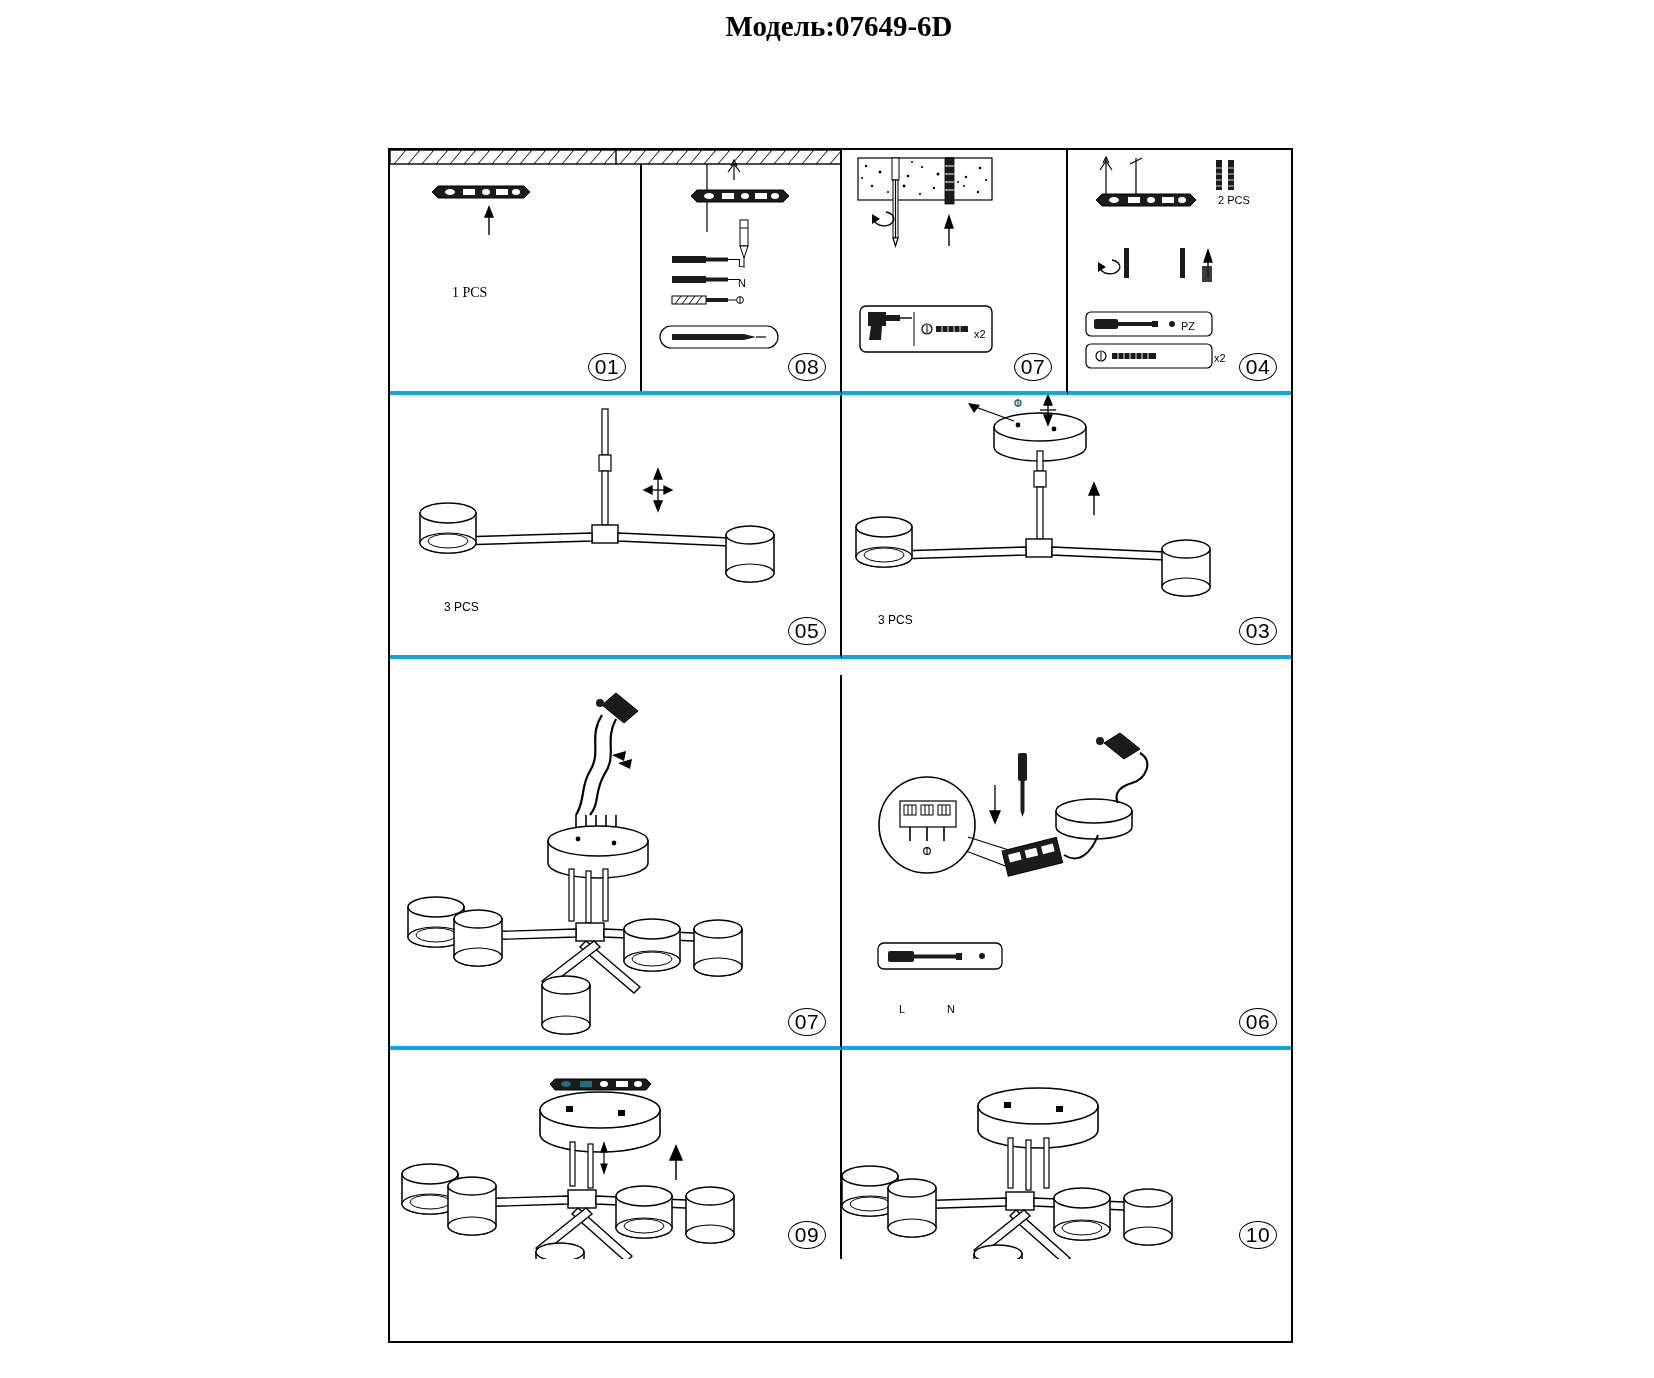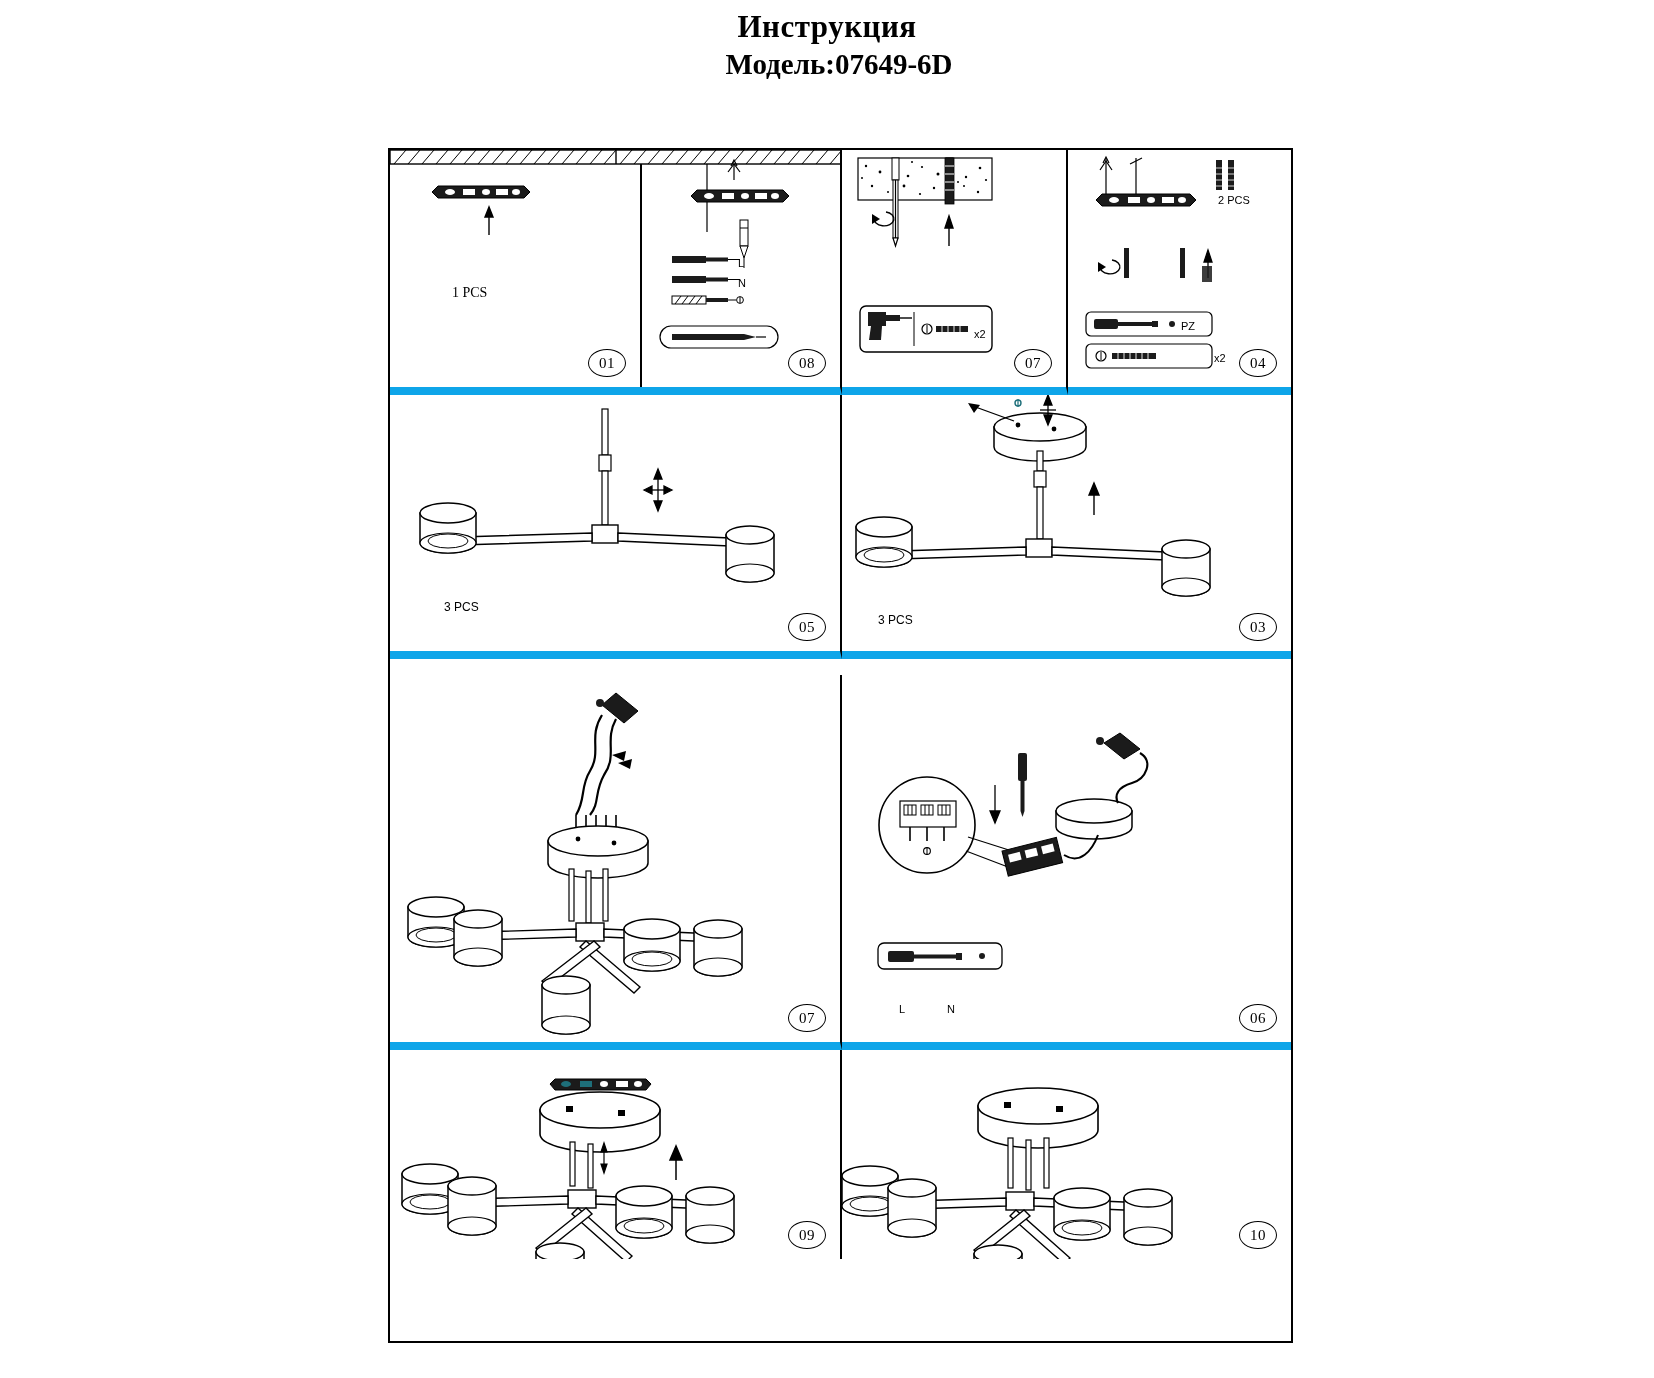--- a/index.html
+++ b/index.html
@@ -44,21 +44,21 @@
     top: 148px;
     width: 905px;
     height: 1195px;
     border: 2px solid #000;
     box-sizing: border-box;
   }
   .cell {
     position: absolute;
     box-sizing: border-box;
     border-right: 2px solid #000;
-    border-bottom: 8px solid #0ea5e9;
+    border-bottom: 4px solid #0ea5e9;
     overflow: hidden;
   }
   .cell.last-col { border-right: none; }
   .cell.last-row { border-bottom: none; }
 
   
   .r1 { top: 0; height: 245px; }
   .c1 { left: 0;   width: 252px; }
   .c2 { left: 226px; width: 226px; }
   .c3 { left: 452px; width: 226px; }
@@ -73,43 +73,42 @@
 
   
   .badge {
     position: absolute;
     right: 14px;
     bottom: 10px;
     width: 36px;
     height: 26px;
     border: 1.6px solid #000;
     border-radius: 50%;
-    font-size: 15px;
-    font-family: Liberation Serif, serif;
+    font-size: 21px;
+    font-family: Liberation Sans, sans-serif;
     display: flex;
     align-items: center;
     justify-content: center;
     letter-spacing: 0.5px;
   }
 
   .pcs {
     position: absolute;
     font-family: "Liberation Serif", serif;
     font-size: 14px;
   }
   .pcs.small { font-size: 11px; font-family: "Liberation Sans", sans-serif; }
 
   svg { display: block; }
   .fig { position: absolute; left: 0; top: 0; }
 </style>
 </head>
 <body>
 
 <div class="header">
-  <div class="title">Инструкция</div>
   <div class="model">Модель:07649-6D</div>
 </div>
 
 <div class="sheet">
 
   <div class="cell r1 c1">
     <svg class="fig" width="226" height="245" viewBox="0 0 226 245">
 
       <g>
         <rect x="0" y="0" width="226" height="14" fill="#fff" stroke="#000" stroke-width="1.4"></rect>

